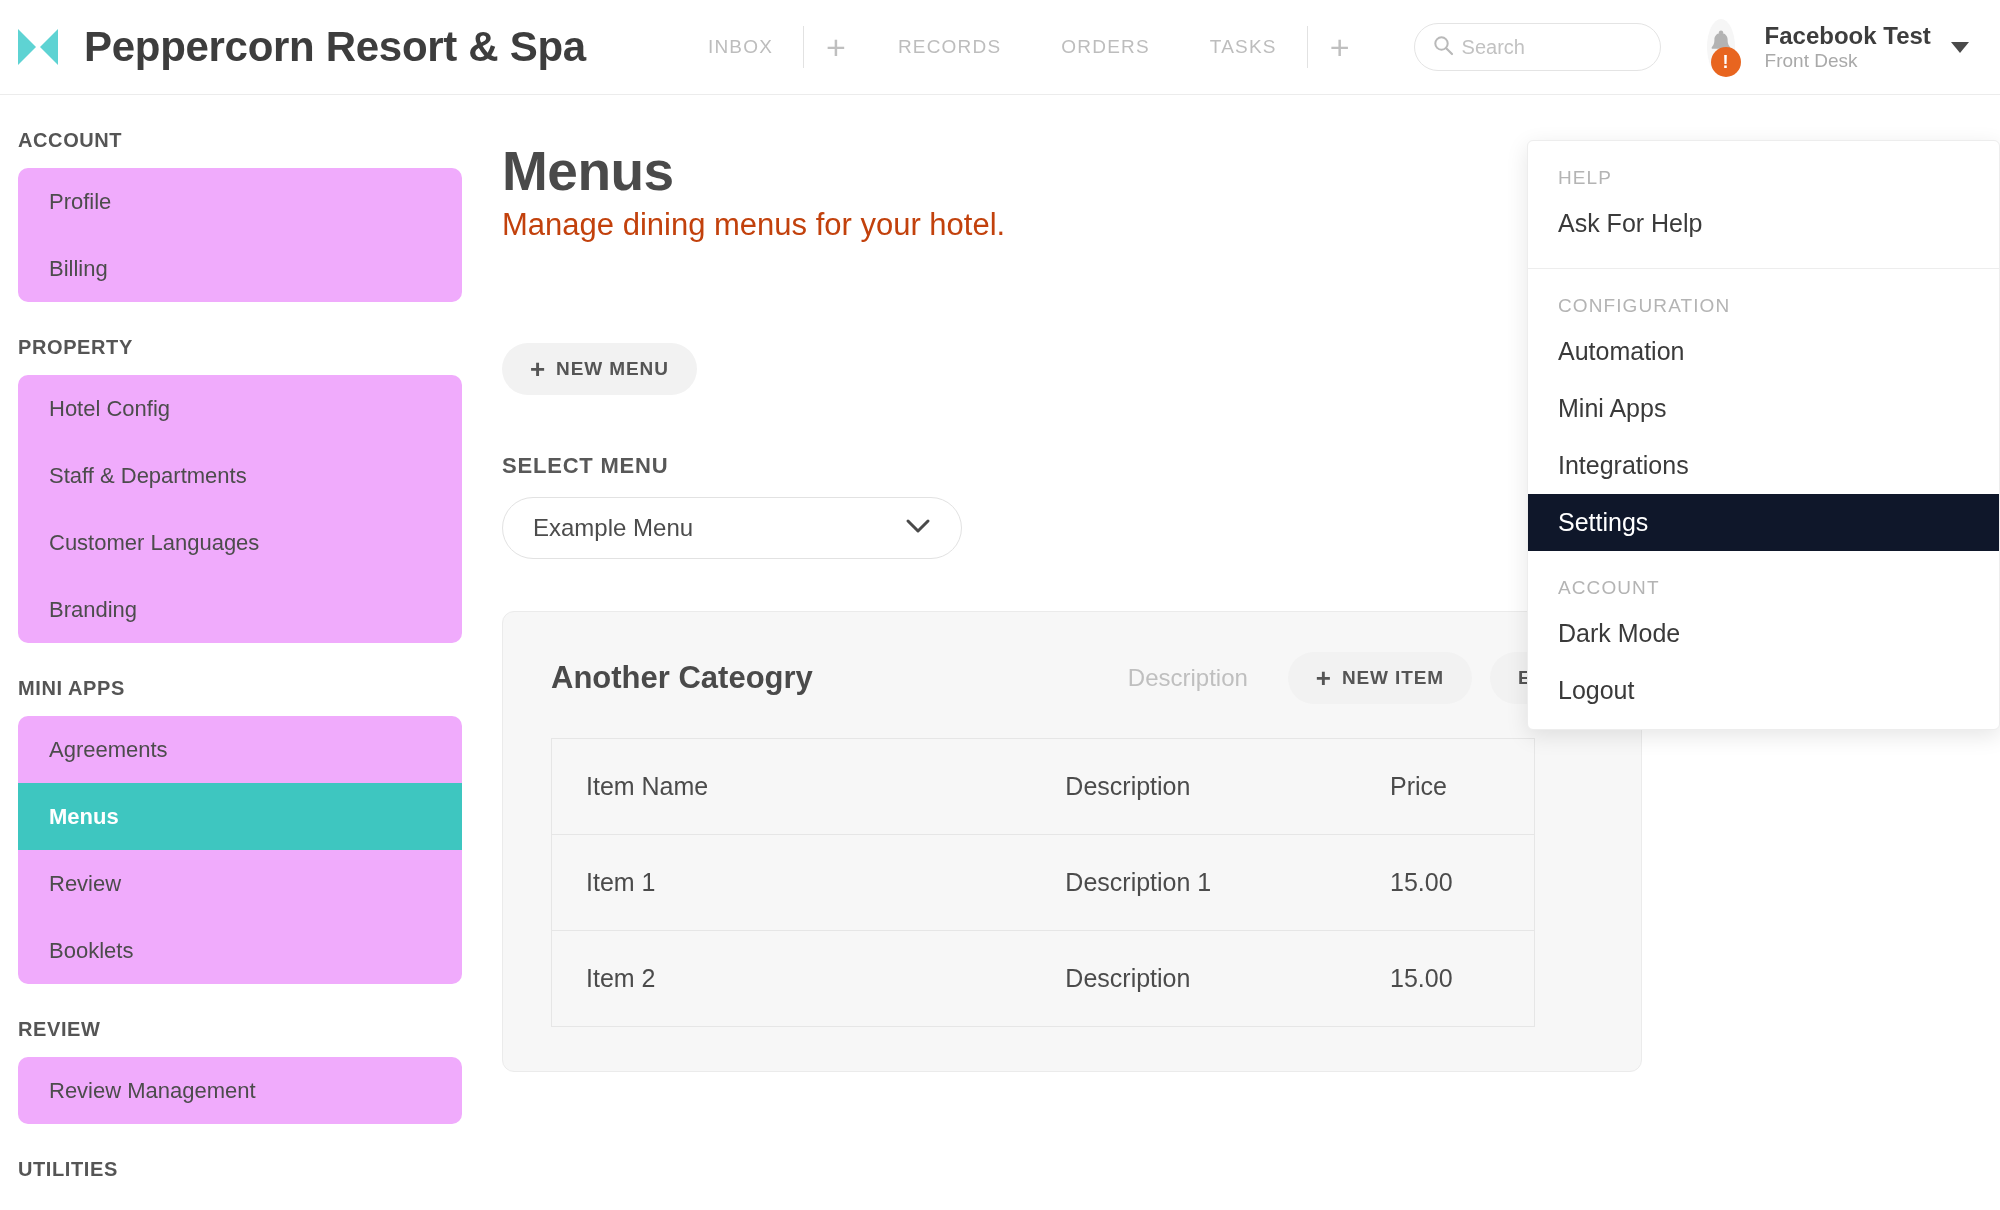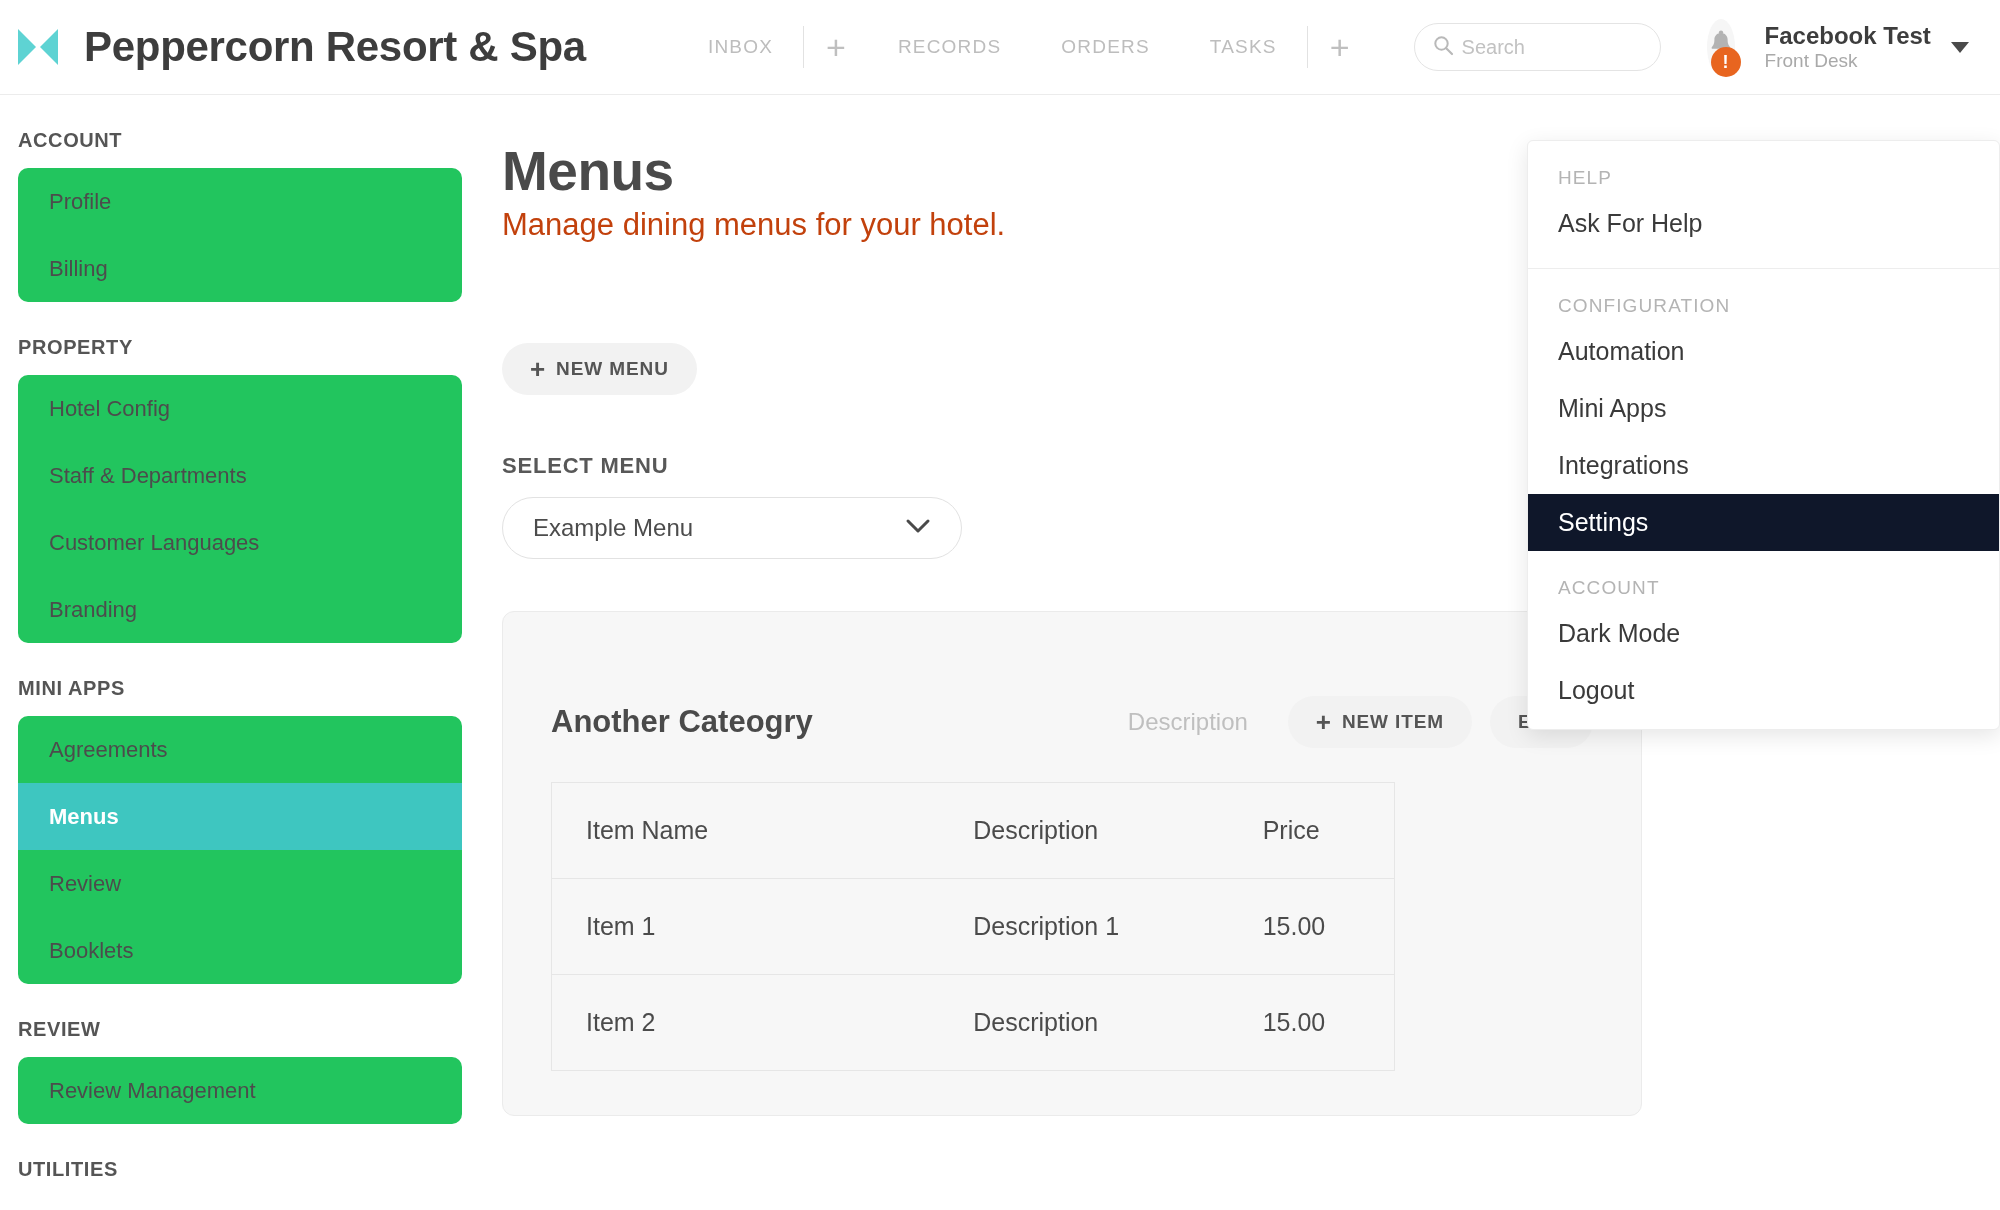--- a/index.html
+++ b/index.html
@@ -92,21 +92,21 @@
     position: absolute; top: 95px; left: 0;
     width: 480px; height: 1115px;
     background: #ffffff; padding: 0 18px;
     overflow: hidden;
   }
   .side-group-title {
     font-size: 20px; font-weight: bold; color: #555;
     letter-spacing: 0.6px; margin: 34px 0 16px 0;
   }
   .side-card {
-    background: #22c55e; border-radius: 10px; overflow: hidden; text-align: right;
+    background: #f0abfc; border-radius: 10px; overflow: hidden; text-align: right;
   }
   .side-item {
     height: 67px; display: flex; align-items: center;
     padding-left: 31px; font-size: 22px; color: #4c4c4c; cursor: pointer;
   }
   .side-item.active {
     background: #3ec6c0; color: #ffffff; font-weight: bold;
   }
 
   
@@ -147,27 +147,27 @@
   }
   .select-value { font-size: 24px; color: #4c4c4c; }
   .new-cat-wrap { margin-left: 718px; }
 
   
   .cat-card {
     margin-top: 52px; width: 1140px;
     background: #f7f7f7; border: 1px solid #ebebeb; border-radius: 12px;
     padding: 40px 48px 44px 48px;
   }
-  .cat-head { display: flex; align-items: center; margin-top: 44px; }
+  .cat-head { display: flex; align-items: center; }
   .cat-name { font-size: 31px; font-weight: bold; color: #4a4a4a; }
   .cat-desc { margin-left: 315px; font-size: 24px; color: #bfbfbf; }
   .cat-actions { margin-left: auto; display: flex; gap: 18px; }
 
   .item-table {
-    margin-top: 34px; width: 844px;
+    margin-top: 34px; width: 984px;
     border: 1px solid #e6e6e6; border-radius: 6px;
     background: #f7f7f7; border-collapse: collapse;
   }
   .item-table tr { border-bottom: 1px solid #e6e6e6; }
   .item-table tr:last-child { border-bottom: none; }
   .item-table th, .item-table td {
     height: 96px; padding: 0 34px; text-align: left; font-weight: normal;
   }
   .item-table th { font-size: 25px; color: #4b4b4b; }
   .item-table td { font-size: 25px; color: #4b4b4b; }

